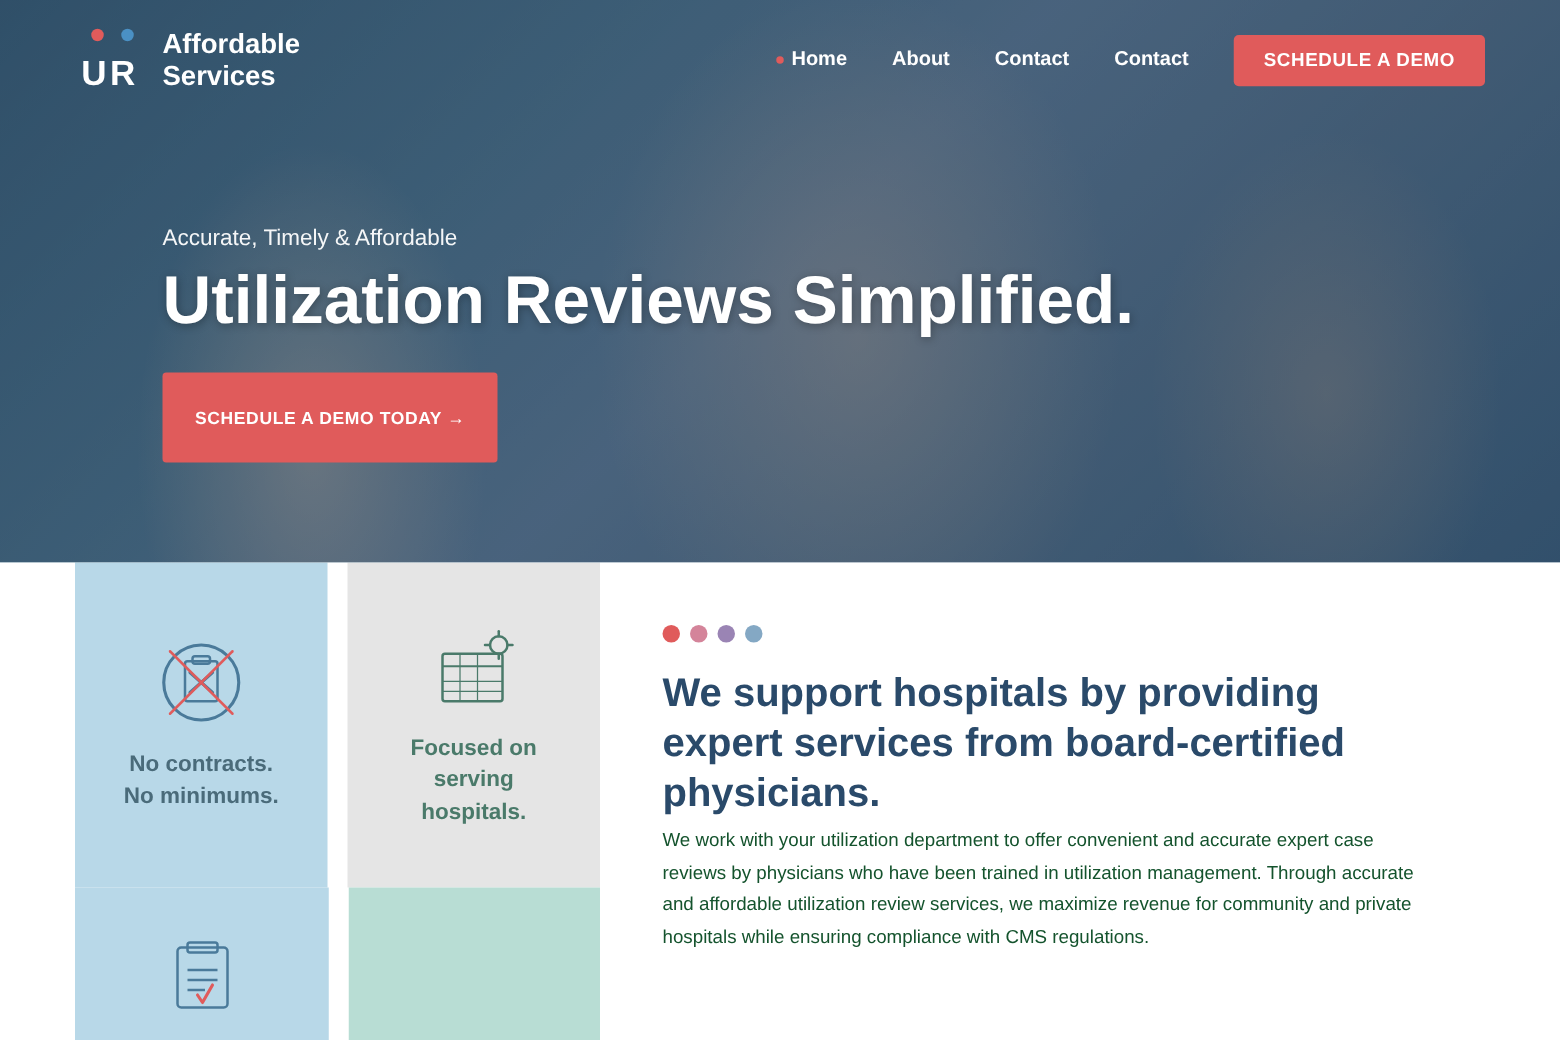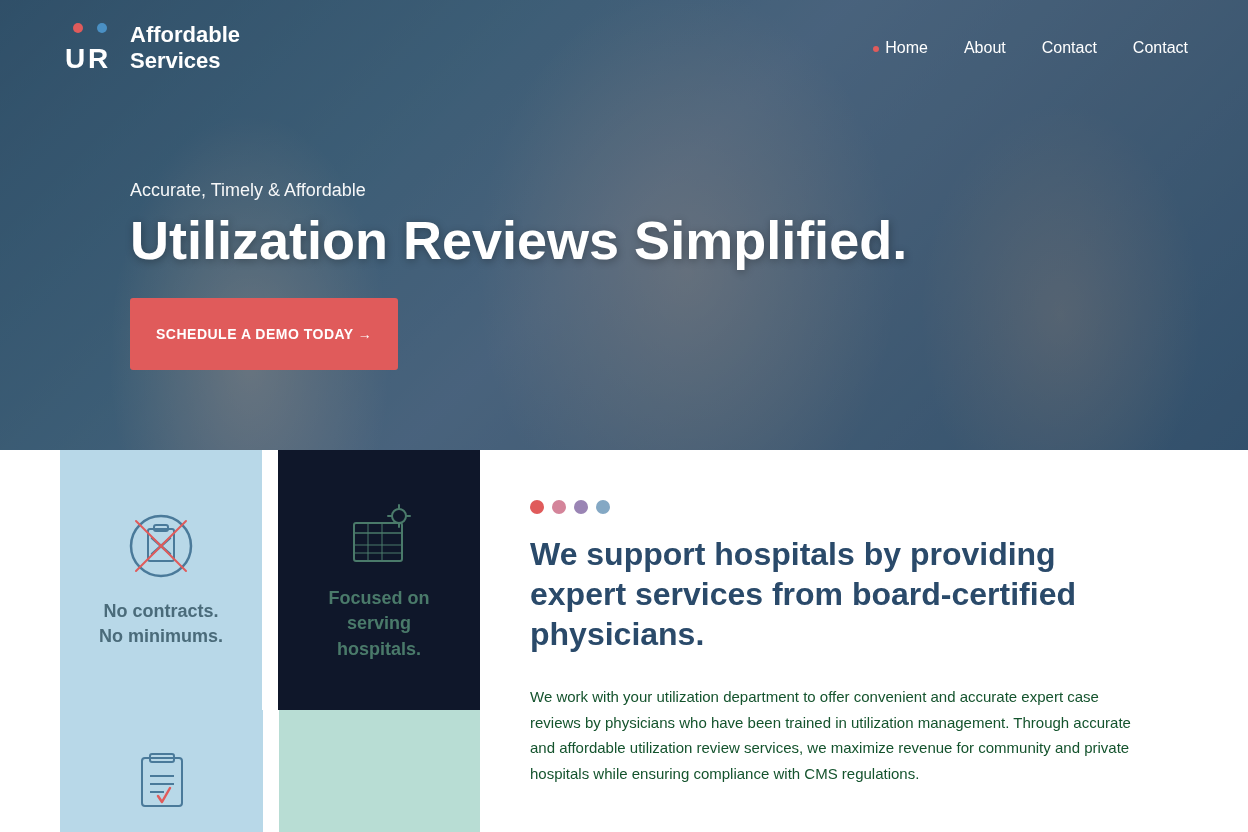--- a/index.html
+++ b/index.html
@@ -32,21 +32,21 @@
     }
     .nav-links {
       display: flex;
       align-items: center;
       gap: 36px;
     }
     .nav-link {
       color: white;
       text-decoration: none;
       font-size: 16px;
-      font-weight: 400;
+      font-weight: 700;
     }
     .btn-demo-nav {
       background-color: #e05b5b;
       color: white;
       padding: 12px 24px;
       border: none;
       border-radius: 4px;
       font-size: 15px;
       font-weight: 700;
       cursor: pointer;
@@ -148,21 +148,21 @@
       align-items: center;
       justify-content: center;
       padding: 40px 30px;
       text-align: center;
     }
     .card-blue {
       background-color: #b8d8e8;
       width: 210px;
     }
     .card-teal {
-      background-color: #0f172a;
+      background-color: #e5e5e5;
     }
     .card-icon {
       width: 70px;
       height: 70px;
       margin-bottom: 18px;
     }
     .card-text {
       color: #4a6b7a;
       font-size: 18px;
       font-weight: 700;
@@ -190,21 +190,21 @@
     .dot-red { background-color: #e05b5b; }
     .dot-pink { background-color: #d4849a; }
     .dot-purple { background-color: #9a84b4; }
     .dot-blue { background-color: #84a8c4; }
 
     .section-heading {
       font-size: 32px;
       font-weight: 800;
       color: #2a4a6a;
       line-height: 1.25;
-      margin-bottom: 30px;
+      margin-bottom: 6px;
     }
     .section-body {
       font-size: 15px;
       color: #14532d;
       line-height: 1.7;
     }
 
     
     .home-dot {
       display: inline-block;
@@ -240,20 +240,21 @@
     </div>
 
     <div class="nav-links">
       <a class="nav-link">
         <span class="home-dot"></span>
         <span>Home</span>
       </a>
       <a class="nav-link">About</a>
       <a class="nav-link">Contact</a>
       <a class="nav-link">Contact</a>
+      <button class="btn-demo-nav">SCHEDULE A DEMO</button>
     </div>
   </nav>
 
   <div class="hero-content">
     <p class="hero-subtitle">Accurate, Timely &amp; Affordable</p>
     <h1 class="hero-title">Utilization Reviews Simplified.</h1>
     <button class="btn-demo-hero">SCHEDULE A DEMO TODAY →</button>
   </div>
 </div>
 

